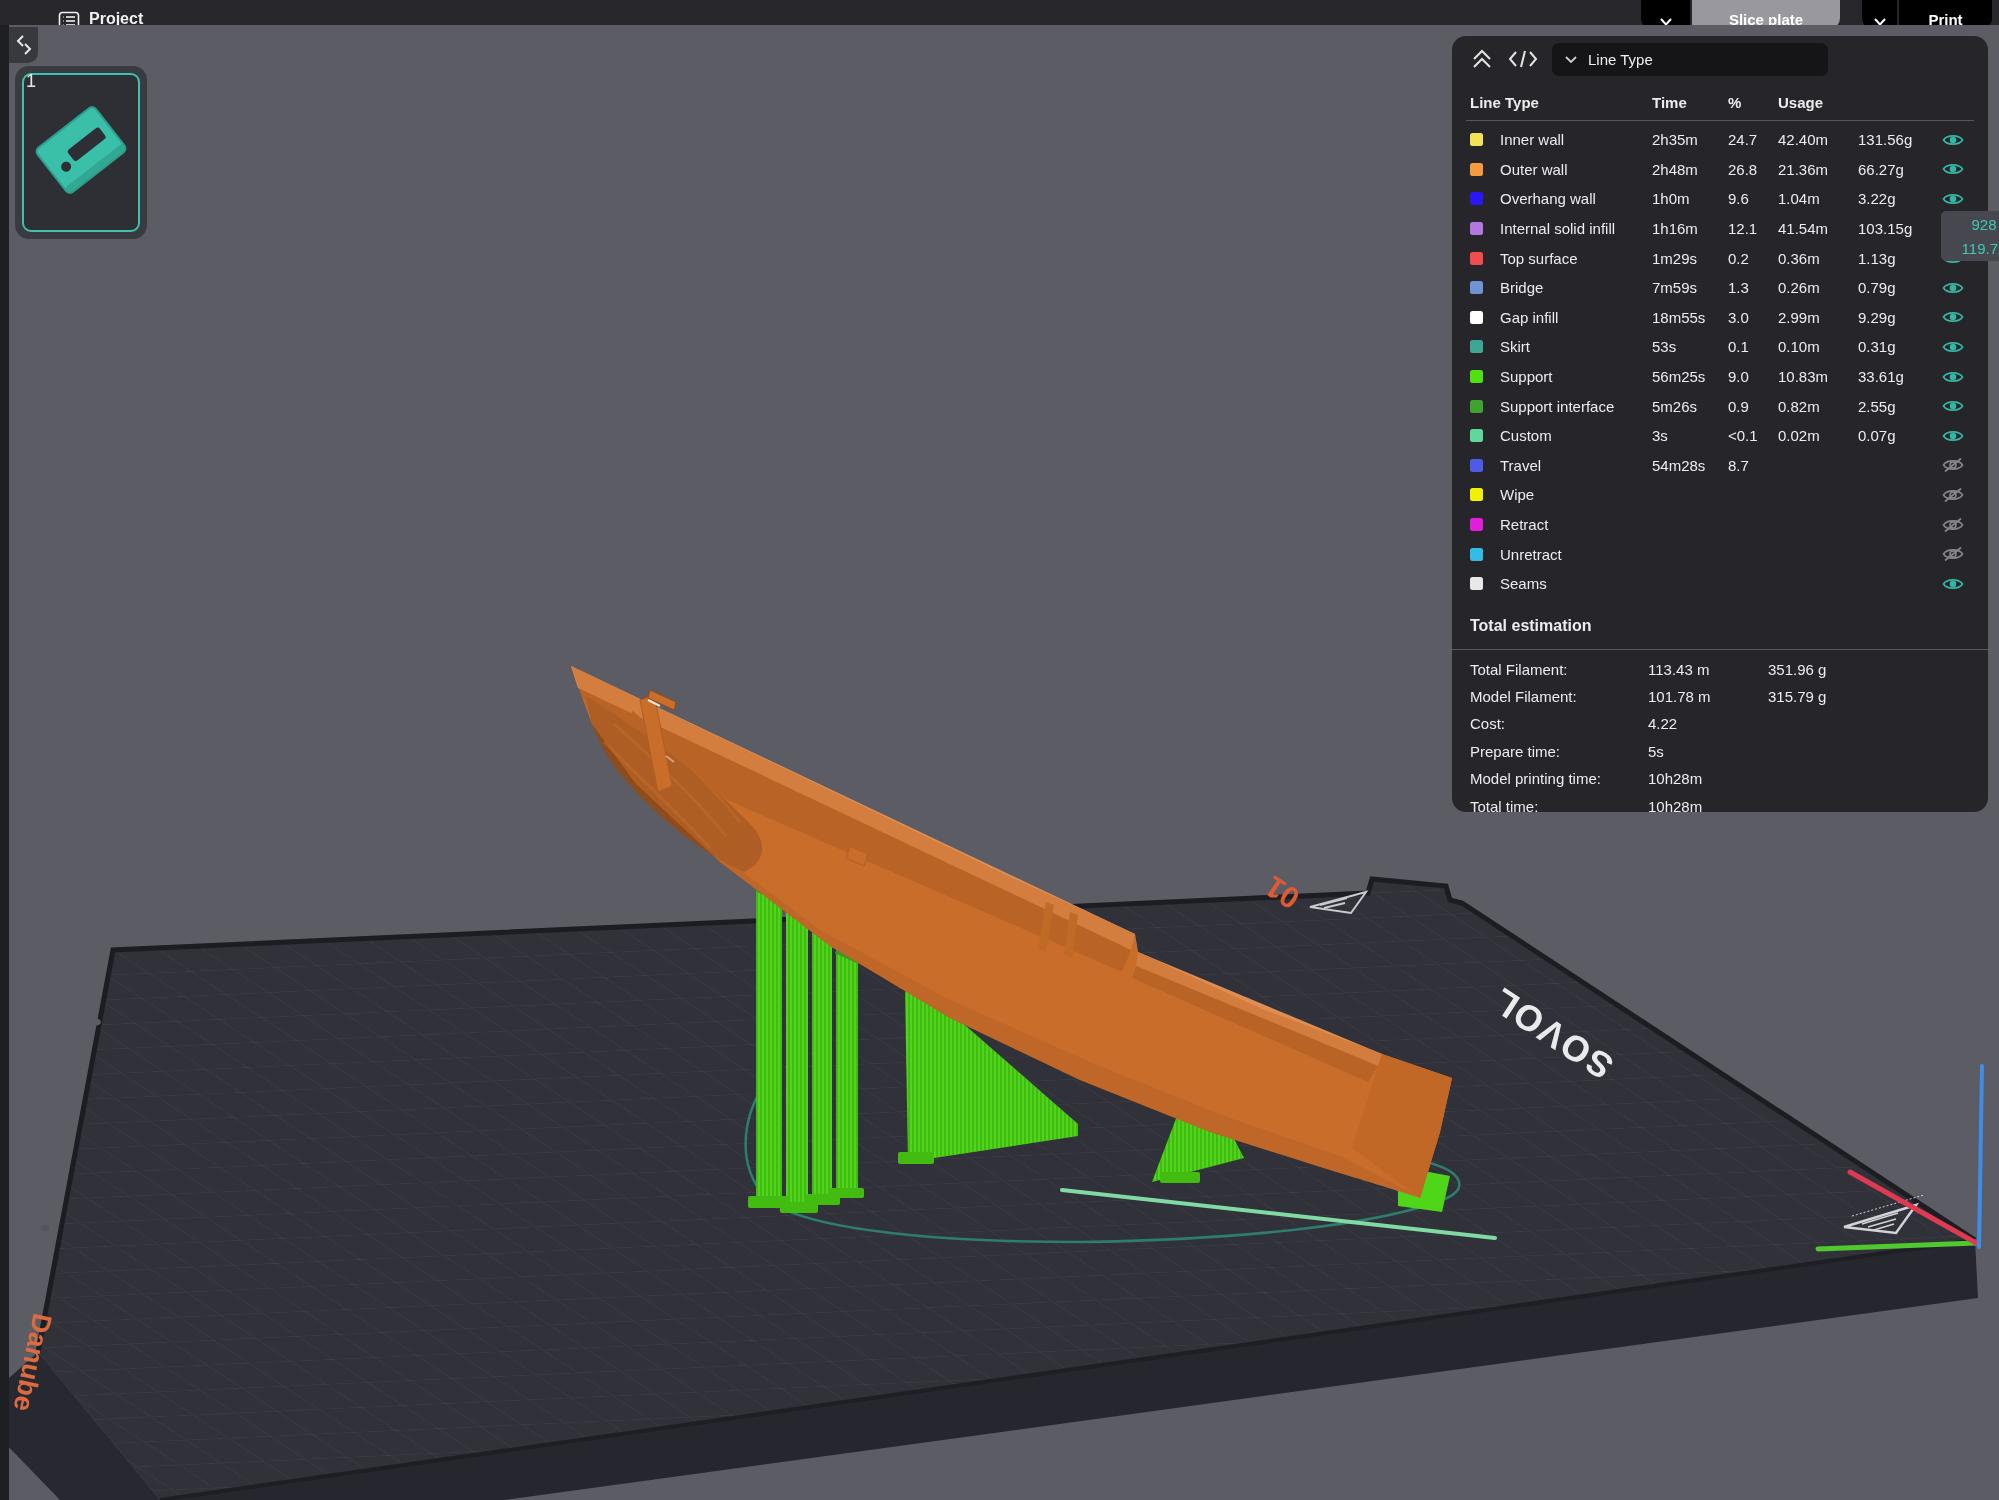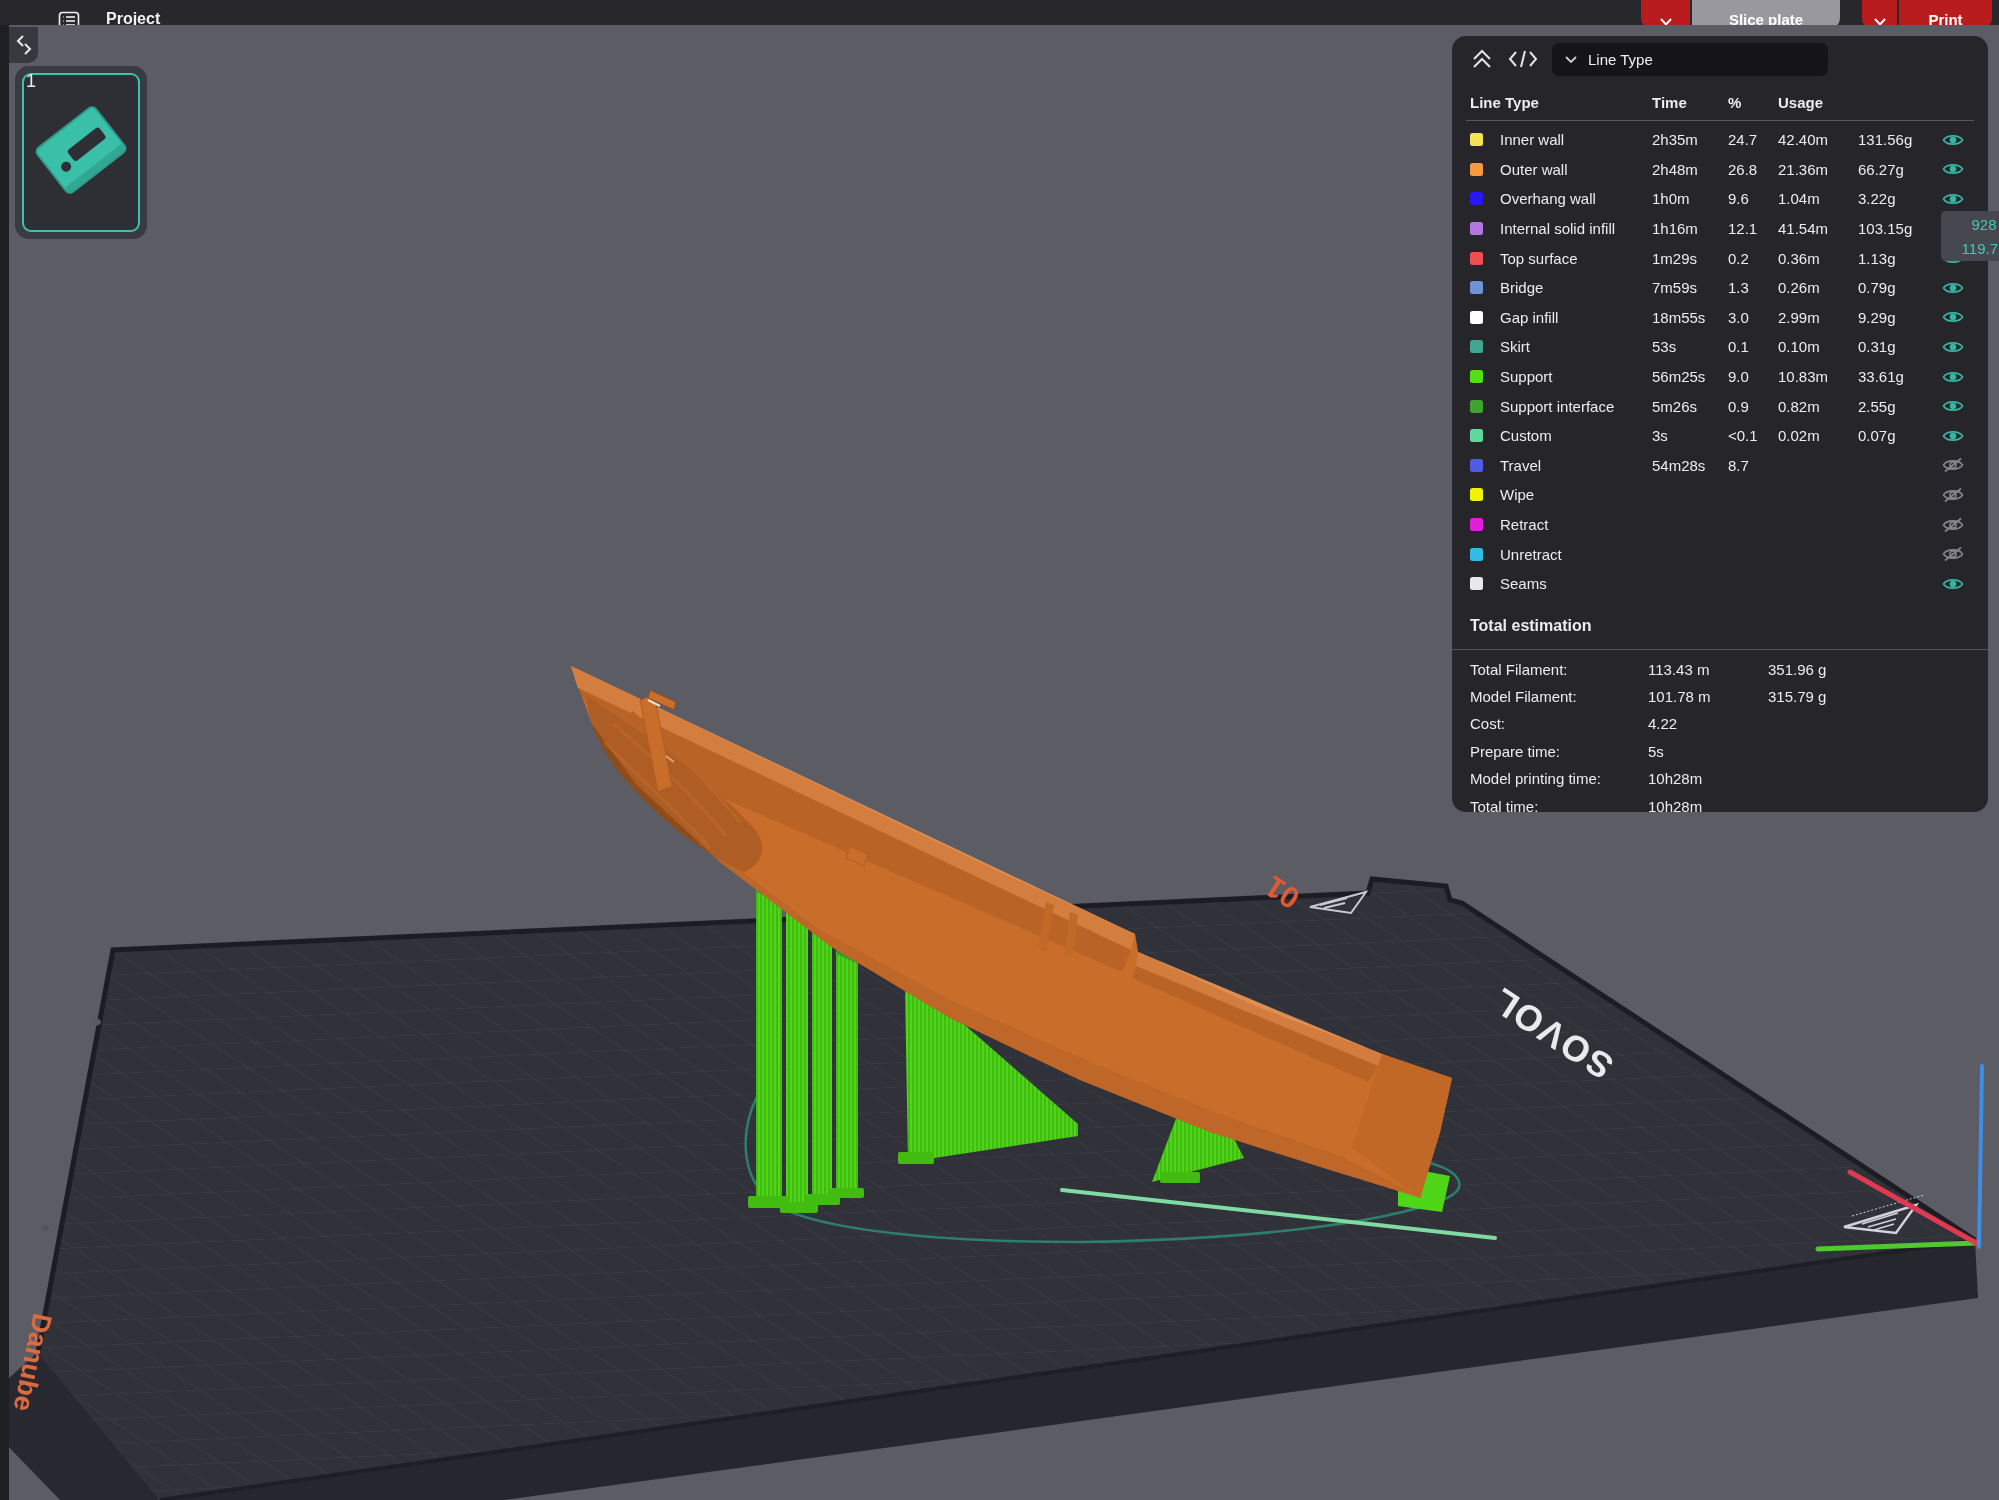--- a/index.html
+++ b/index.html
@@ -3,26 +3,26 @@
 <meta charset="utf-8">
 <style>
   html,body{margin:0;padding:0;}
   body{
     position:relative;width:1999px;height:1500px;overflow:hidden;
     background:#5C5D64;font-family:"Liberation Sans",sans-serif;
     -webkit-font-smoothing:antialiased;
   }
   
   .topbar{position:absolute;top:0;left:0;width:1999px;height:25px;background:#27272C;z-index:30;overflow:hidden;}
-  .project-tab{position:absolute;left:58px;top:0;height:25px;display:flex;align-items:flex-end;gap:26px;color:#F2F2F2;}
+  .project-tab{position:absolute;left:58px;top:0;height:25px;display:flex;align-items:flex-end;gap:9px;color:#F2F2F2;}
   .project-tab .txt{font-size:16px;font-weight:700;line-height:20px;margin-bottom:3px;transform:translateY(7px);}
   .project-tab svg{transform:translateY(6px);}
   .tb-btn{position:absolute;top:0;height:29px;border:none;cursor:pointer;display:flex;align-items:flex-end;justify-content:center;overflow:hidden;padding:0;}
   .tb-btn svg{margin-bottom:2px;}
-  .btn-teal{background:#b91c1c;}
+  .btn-teal{background:#000000;}
   .btn-gray{background:#98989E;}
   .tb-label{color:#FFFFFF;font-size:15px;font-weight:700;line-height:16px;margin-bottom:1px;}
   #slice-chevron{left:1641px;width:49px;border-radius:0 0 0 11px;}
   #slice-main{left:1692px;width:148px;border-radius:0 0 11px 0;}
   #print-chevron{left:1862px;width:35px;border-radius:0 0 0 11px;}
   #print-main{left:1899px;width:93px;border-radius:0 0 11px 0;}
   
   .left-strip{position:absolute;left:0;top:25px;width:9px;height:1475px;background:#1E1F23;z-index:5;}
   .collapse-tab{position:absolute;left:9px;top:27px;width:29px;height:36px;background:#38393F;border:none;border-radius:0 0 10px 0;cursor:pointer;z-index:6;display:flex;align-items:center;justify-content:center;padding:0;}
   

